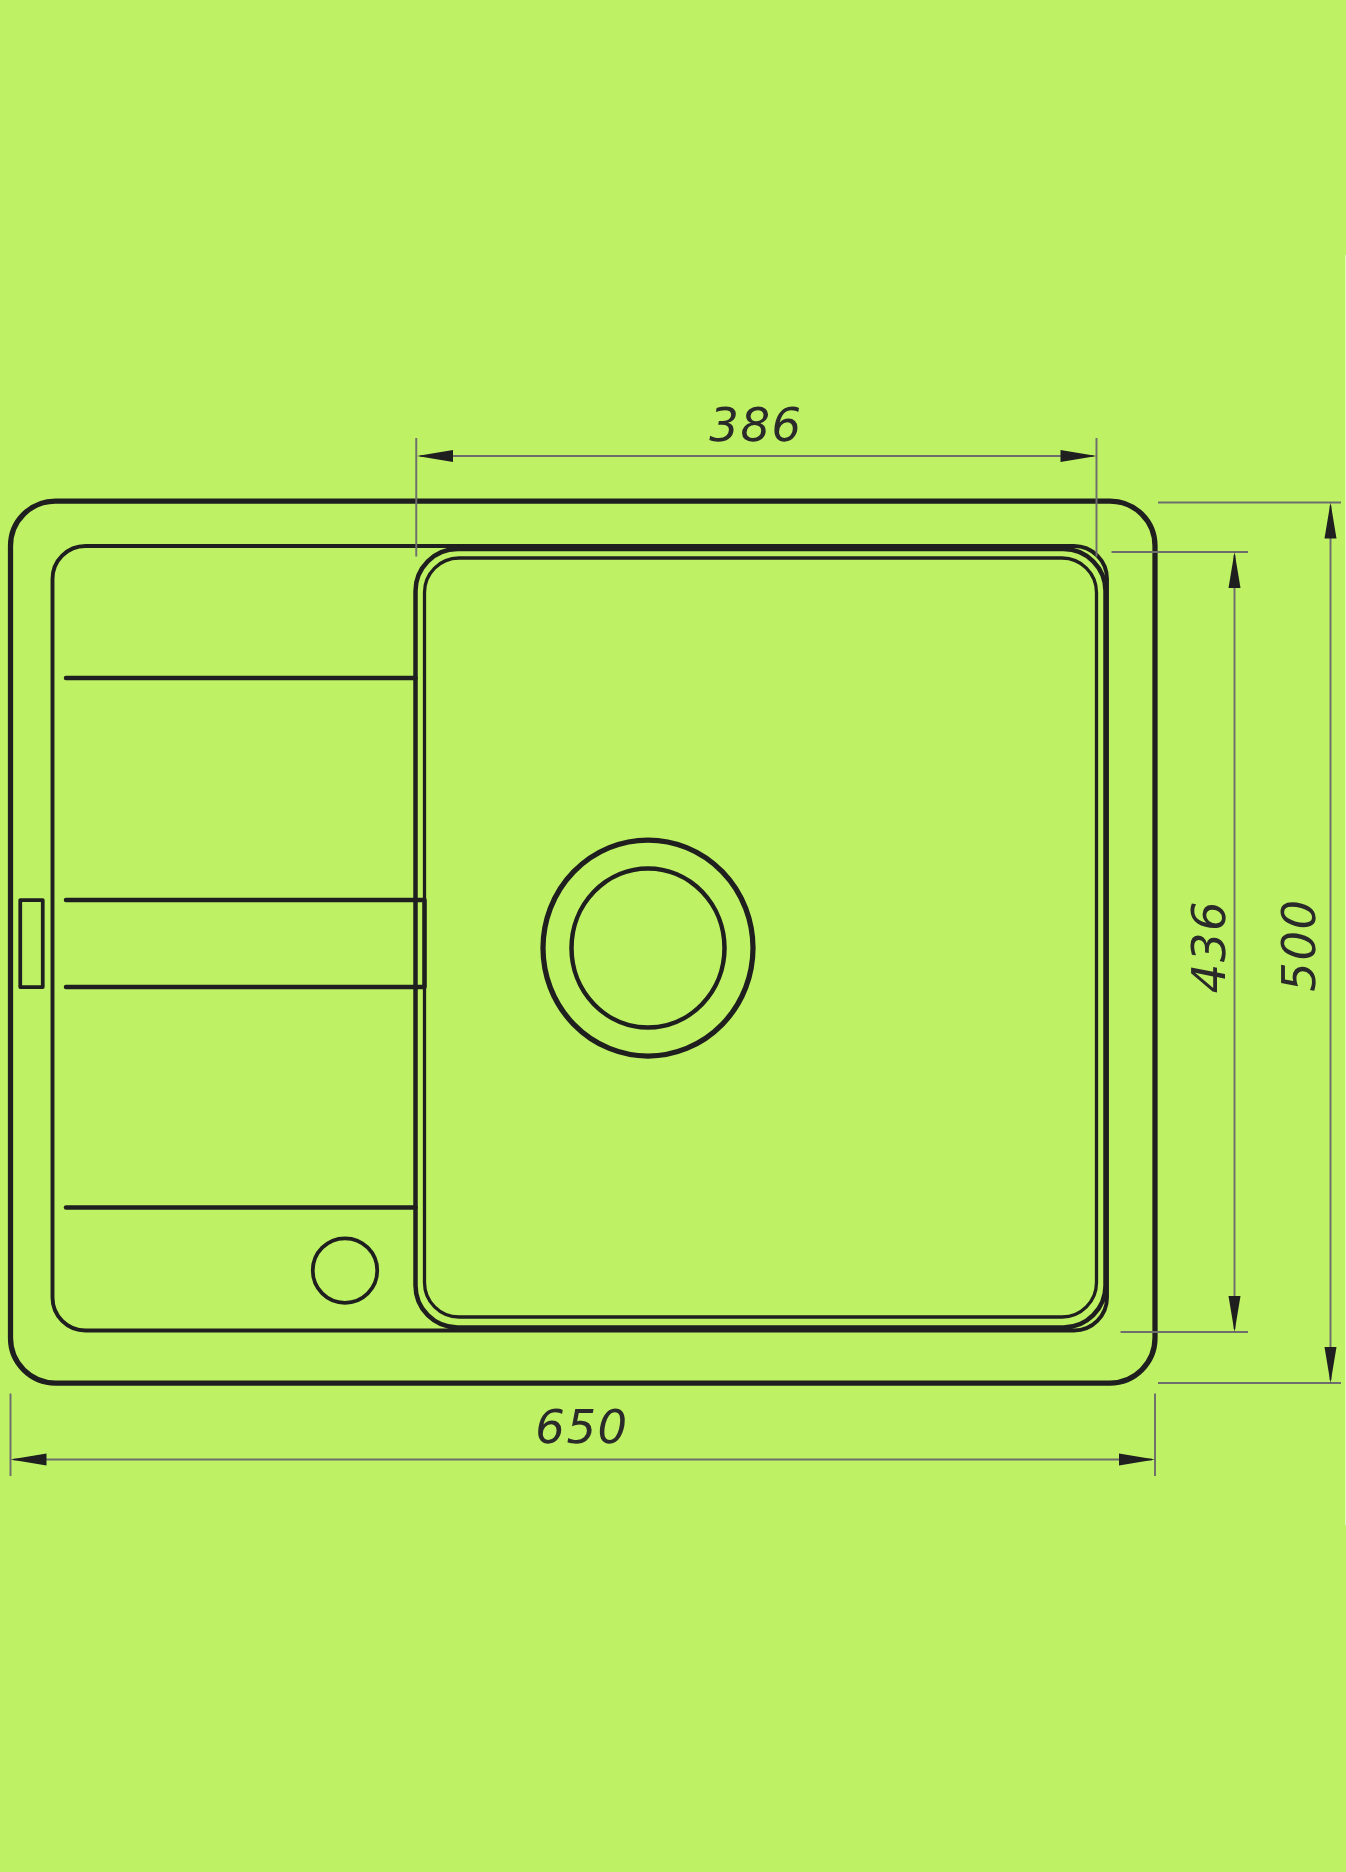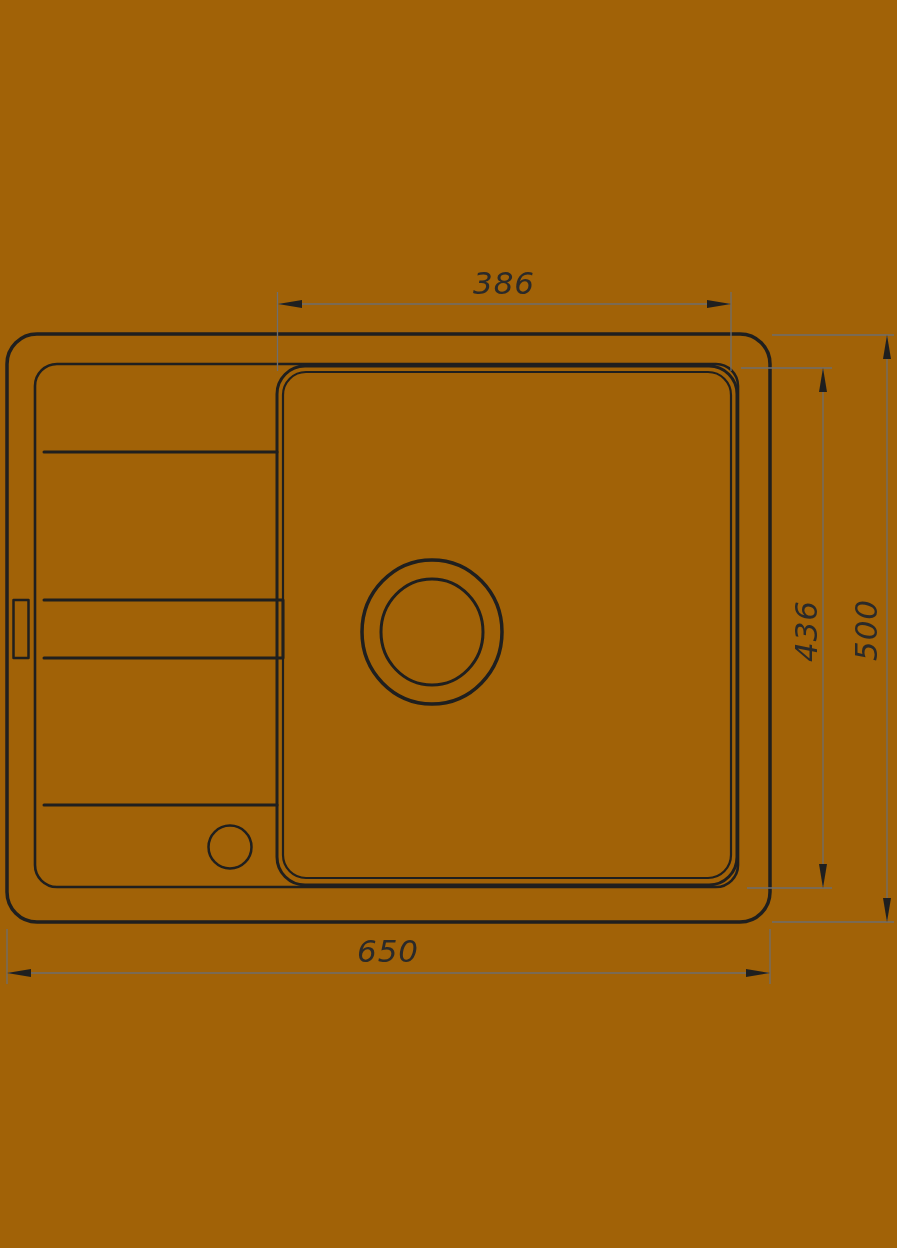--- a/index.html
+++ b/index.html
@@ -5,21 +5,21 @@
   html, body {
     margin: 0;
     padding: 0;
     background: #ffffff;
     font-family: "DejaVu Sans", sans-serif;
   }
   .canvas {
     position: relative;
     width: 897px;
     height: 1248px;
-    background: #a16207;
+    background: #bef264;
     overflow: hidden;
   }
   svg { display: block; }
 
   
   .outline {
     fill: none;
     stroke: #1f1f1f;
     stroke-linecap: round;
     stroke-linejoin: round;

